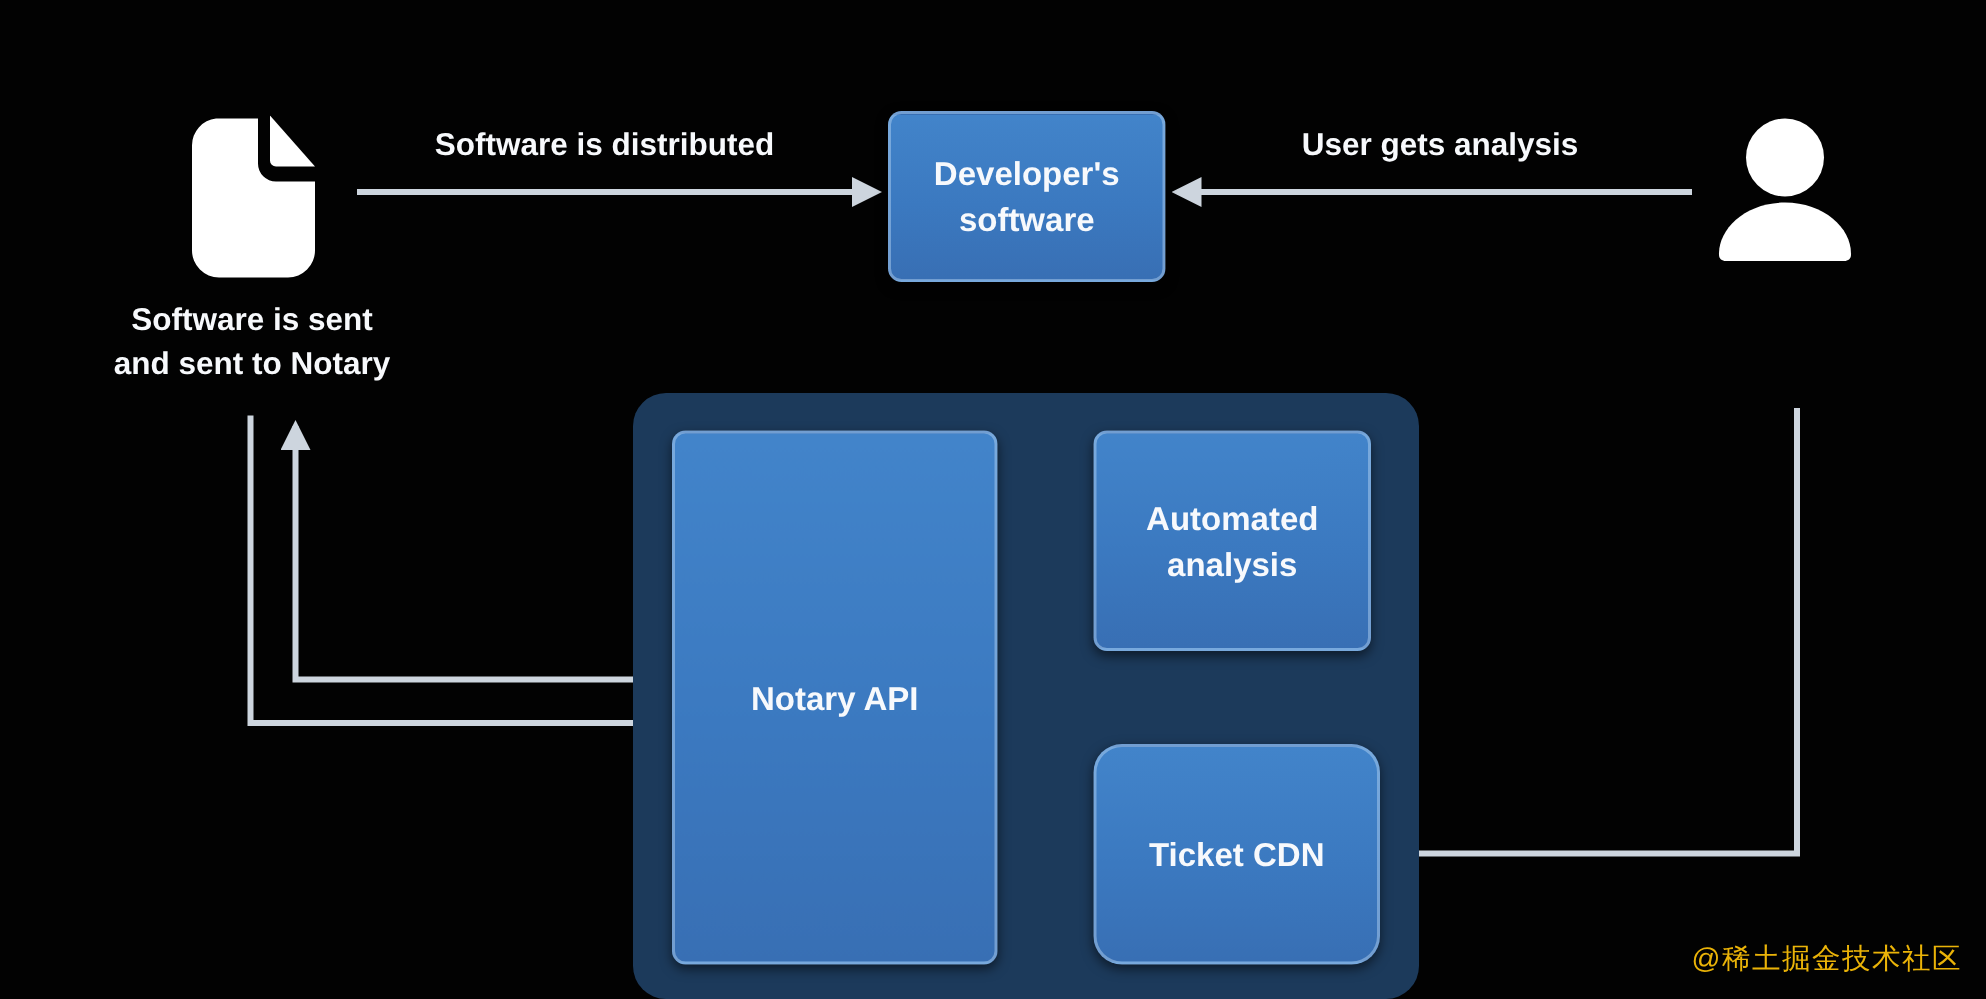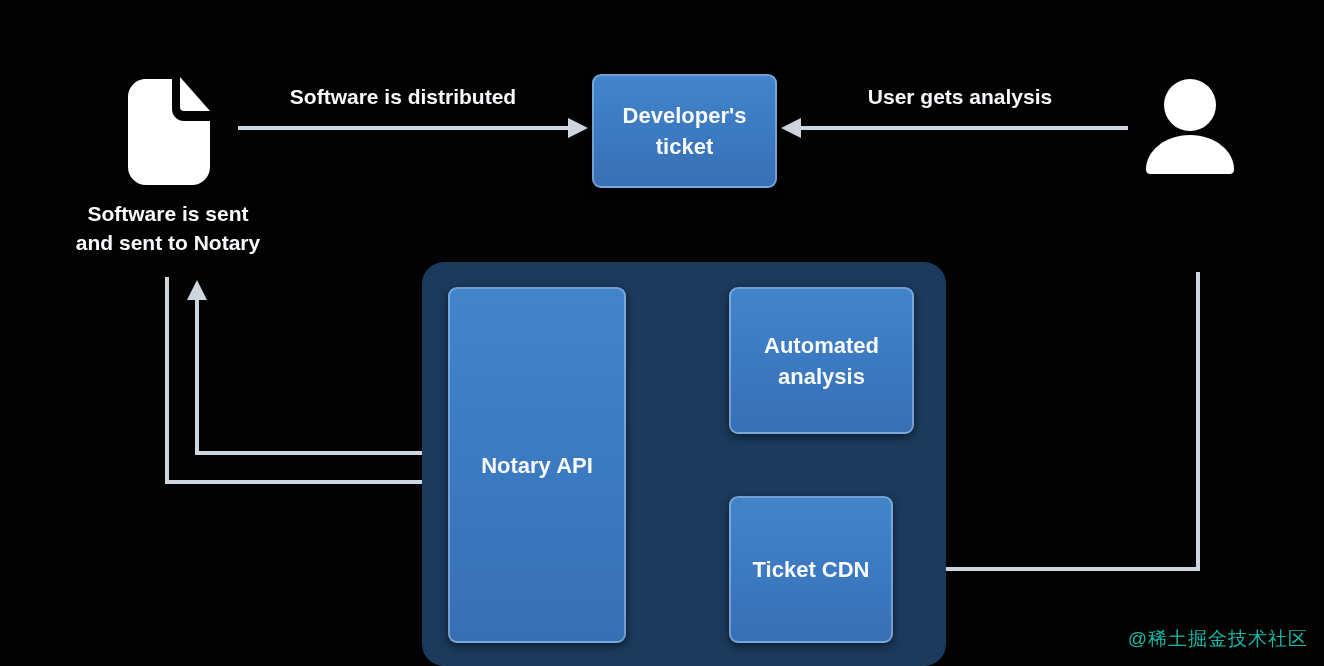--- a/index.html
+++ b/index.html
@@ -22,21 +22,21 @@
     box-sizing:border-box;
   }
   .bluebox .label{font-size:22px;line-height:31px;}
   .container-panel{
     position:absolute;left:422px;top:262px;width:524px;height:404px;
     background:#1c3a5b;border-radius:22px;
   }
   .connector-layer{position:absolute;left:0;top:0;width:1324px;height:666px;pointer-events:none;}
   .icon-white{fill:#ffffff;}
   .watermark{
-    position:absolute;right:16px;bottom:14px;font-size:19px;color:#14b8a6;
+    position:absolute;right:16px;bottom:14px;font-size:19px;color:#eab308;
     letter-spacing:1px;font-weight:normal;
   }
 </style>
 </head>
 <body>
 
 <div class="canvas">
 
   <svg class="connector-layer" width="1324" height="666" viewBox="0 0 1324 666">
     <defs>
@@ -63,40 +63,40 @@
     <path class="icon-white" d="M 54 0 V 30 A 4 4 0 0 0 58 34 H 84 L 54 0 Z"></path>
   </svg>
 
   <div class="abs label" style="left:48px;top:199px;width:240px;">Software is sent
 and sent to Notary</div>
 
   <div class="abs flow-label" style="left:230px;top:85px;width:346px;">Software is distributed</div>
 
   <div class="bluebox" style="left:592px;top:74px;width:185px;height:114px;">
     <div class="label">Developer's
-ticket</div>
+software</div>
   </div>
 
   <div class="abs flow-label" style="left:787px;top:85px;width:346px;">User gets analysis</div>
 
   <svg class="abs" style="left:1142px;top:78px;" width="96" height="96" viewBox="0 0 96 96">
     <circle class="icon-white" cx="48" cy="27" r="26"></circle>
     <path class="icon-white" d="M 48 57 C 22 57 4 74 4 91 v 1 c 0 2.5 2 4 4.5 4 h 79
              c 2.5 0 4.5 -1.5 4.5 -4 v -1 C 92 74 74 57 48 57 Z"></path>
   </svg>
 
 
-  <div class="bluebox" style="left:448px;top:287px;width:178px;height:356px;">
+  <div class="bluebox" style="left:448px;top:287px;width:217px;height:356px;">
     <div class="label">Notary API</div>
   </div>
 
   <div class="bluebox" style="left:729px;top:287px;width:185px;height:147px;">
     <div class="label">Automated
 analysis</div>
   </div>
 
-  <div class="bluebox" style="left:729px;top:496px;width:164px;height:147px;">
+  <div class="bluebox" style="left:729px;top:496px;width:191px;height:147px;border-radius:19px;">
     <div class="label">Ticket CDN</div>
   </div>
 
   <div class="watermark">@稀土掘金技术社区</div>
 
 </div>
 
 </body></html>

